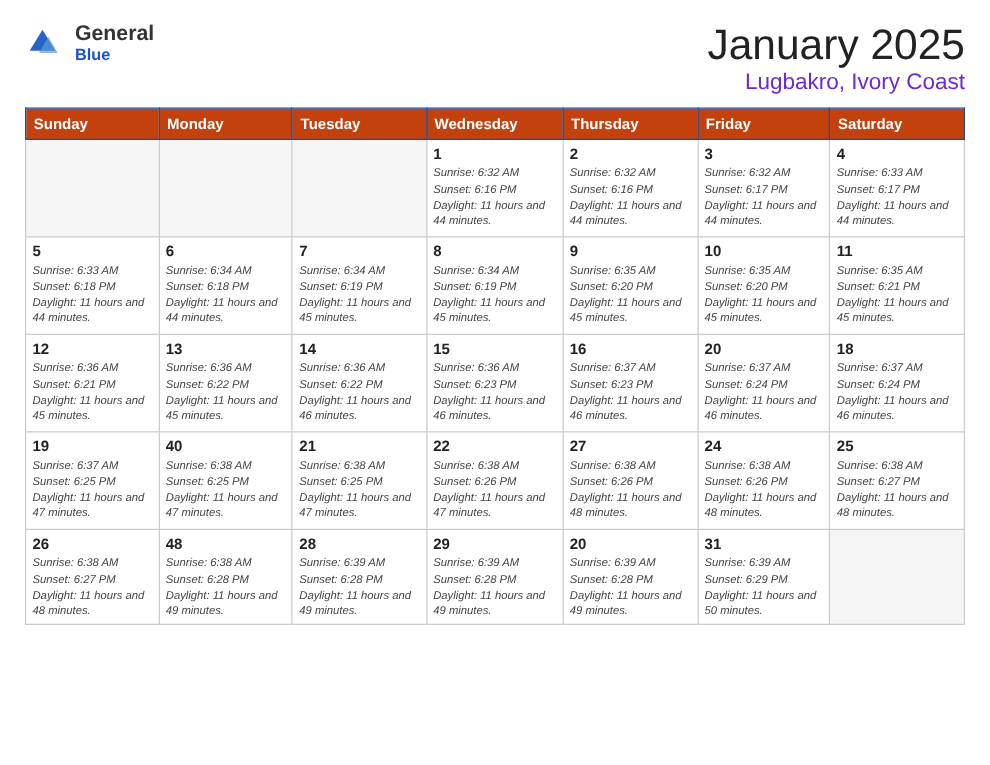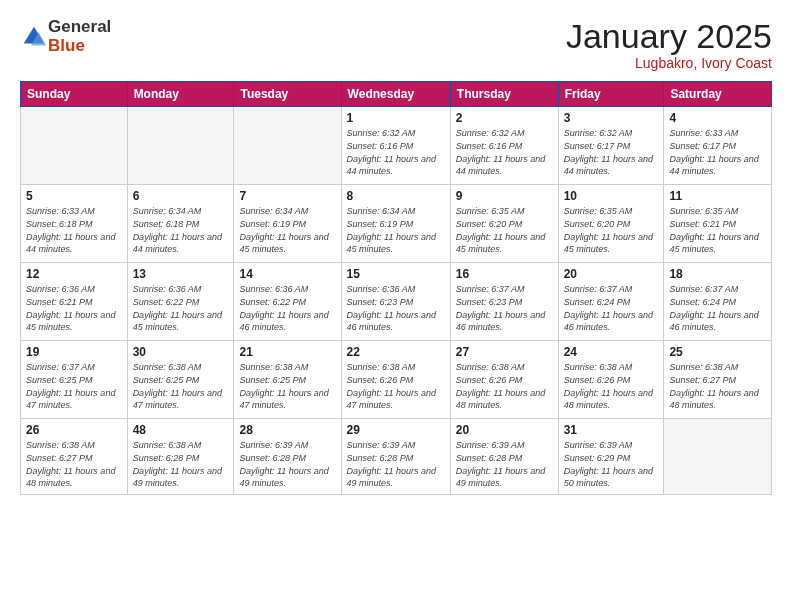--- a/index.html
+++ b/index.html
@@ -18,61 +18,61 @@
     }
     .header {
       display: flex;
       align-items: flex-start;
       justify-content: space-between;
       margin-bottom: 10px;
     }
     .logo {
       display: flex;
       align-items: center;
-      gap: 0;
+      gap: 12px;
     }
     .logo-text {
       display: flex;
       flex-direction: column;
       line-height: 1.1;
     }
     .logo-general {
       font-size: 17px;
       font-weight: bold;
       color: #333;
     }
     .logo-blue {
-      font-size: 17px;
+      font-size: 13px;
       font-weight: bold;
-      color: #c2410c;
+      color: #1d4ed8;
     }
     .logo-icon {
       width: 28px;
       height: 28px;
     }
     .title-block {
       text-align: right;
     }
     .month-title {
       font-size: 34px;
       color: #222;
       font-weight: 300;
       line-height: 1.1;
     }
     .subtitle {
-      font-size: 14px;
-      color: #b91c1c;
+      font-size: 18px;
+      color: #6d28d9;
     }
     .calendar {
       width: 100%;
       border-collapse: collapse;
       border: 1px solid #ccc;
     }
     .calendar th {
-      background: #be185d;
+      background: #c2410c;
       color: #fff;
       font-size: 12px;
       font-weight: bold;
       padding: 5px 6px;
       text-align: left;
       border: 1px solid #1a4fa0;
     }
     .calendar td {
       vertical-align: top;
       padding: 4px 5px;
@@ -254,21 +254,21 @@
           </td>
         </tr>
         <tr>
           <td>
             <div class="day-num">19</div>
             <div class="day-info" style="white-space: pre-line;">Sunrise: 6:37 AM
 Sunset: 6:25 PM
 Daylight: 11 hours and 47 minutes.</div>
           </td>
           <td>
-            <div class="day-num">30</div>
+            <div class="day-num">40</div>
             <div class="day-info" style="white-space: pre-line;">Sunrise: 6:38 AM
 Sunset: 6:25 PM
 Daylight: 11 hours and 47 minutes.</div>
           </td>
           <td>
             <div class="day-num">21</div>
             <div class="day-info" style="white-space: pre-line;">Sunrise: 6:38 AM
 Sunset: 6:25 PM
 Daylight: 11 hours and 47 minutes.</div>
           </td>

